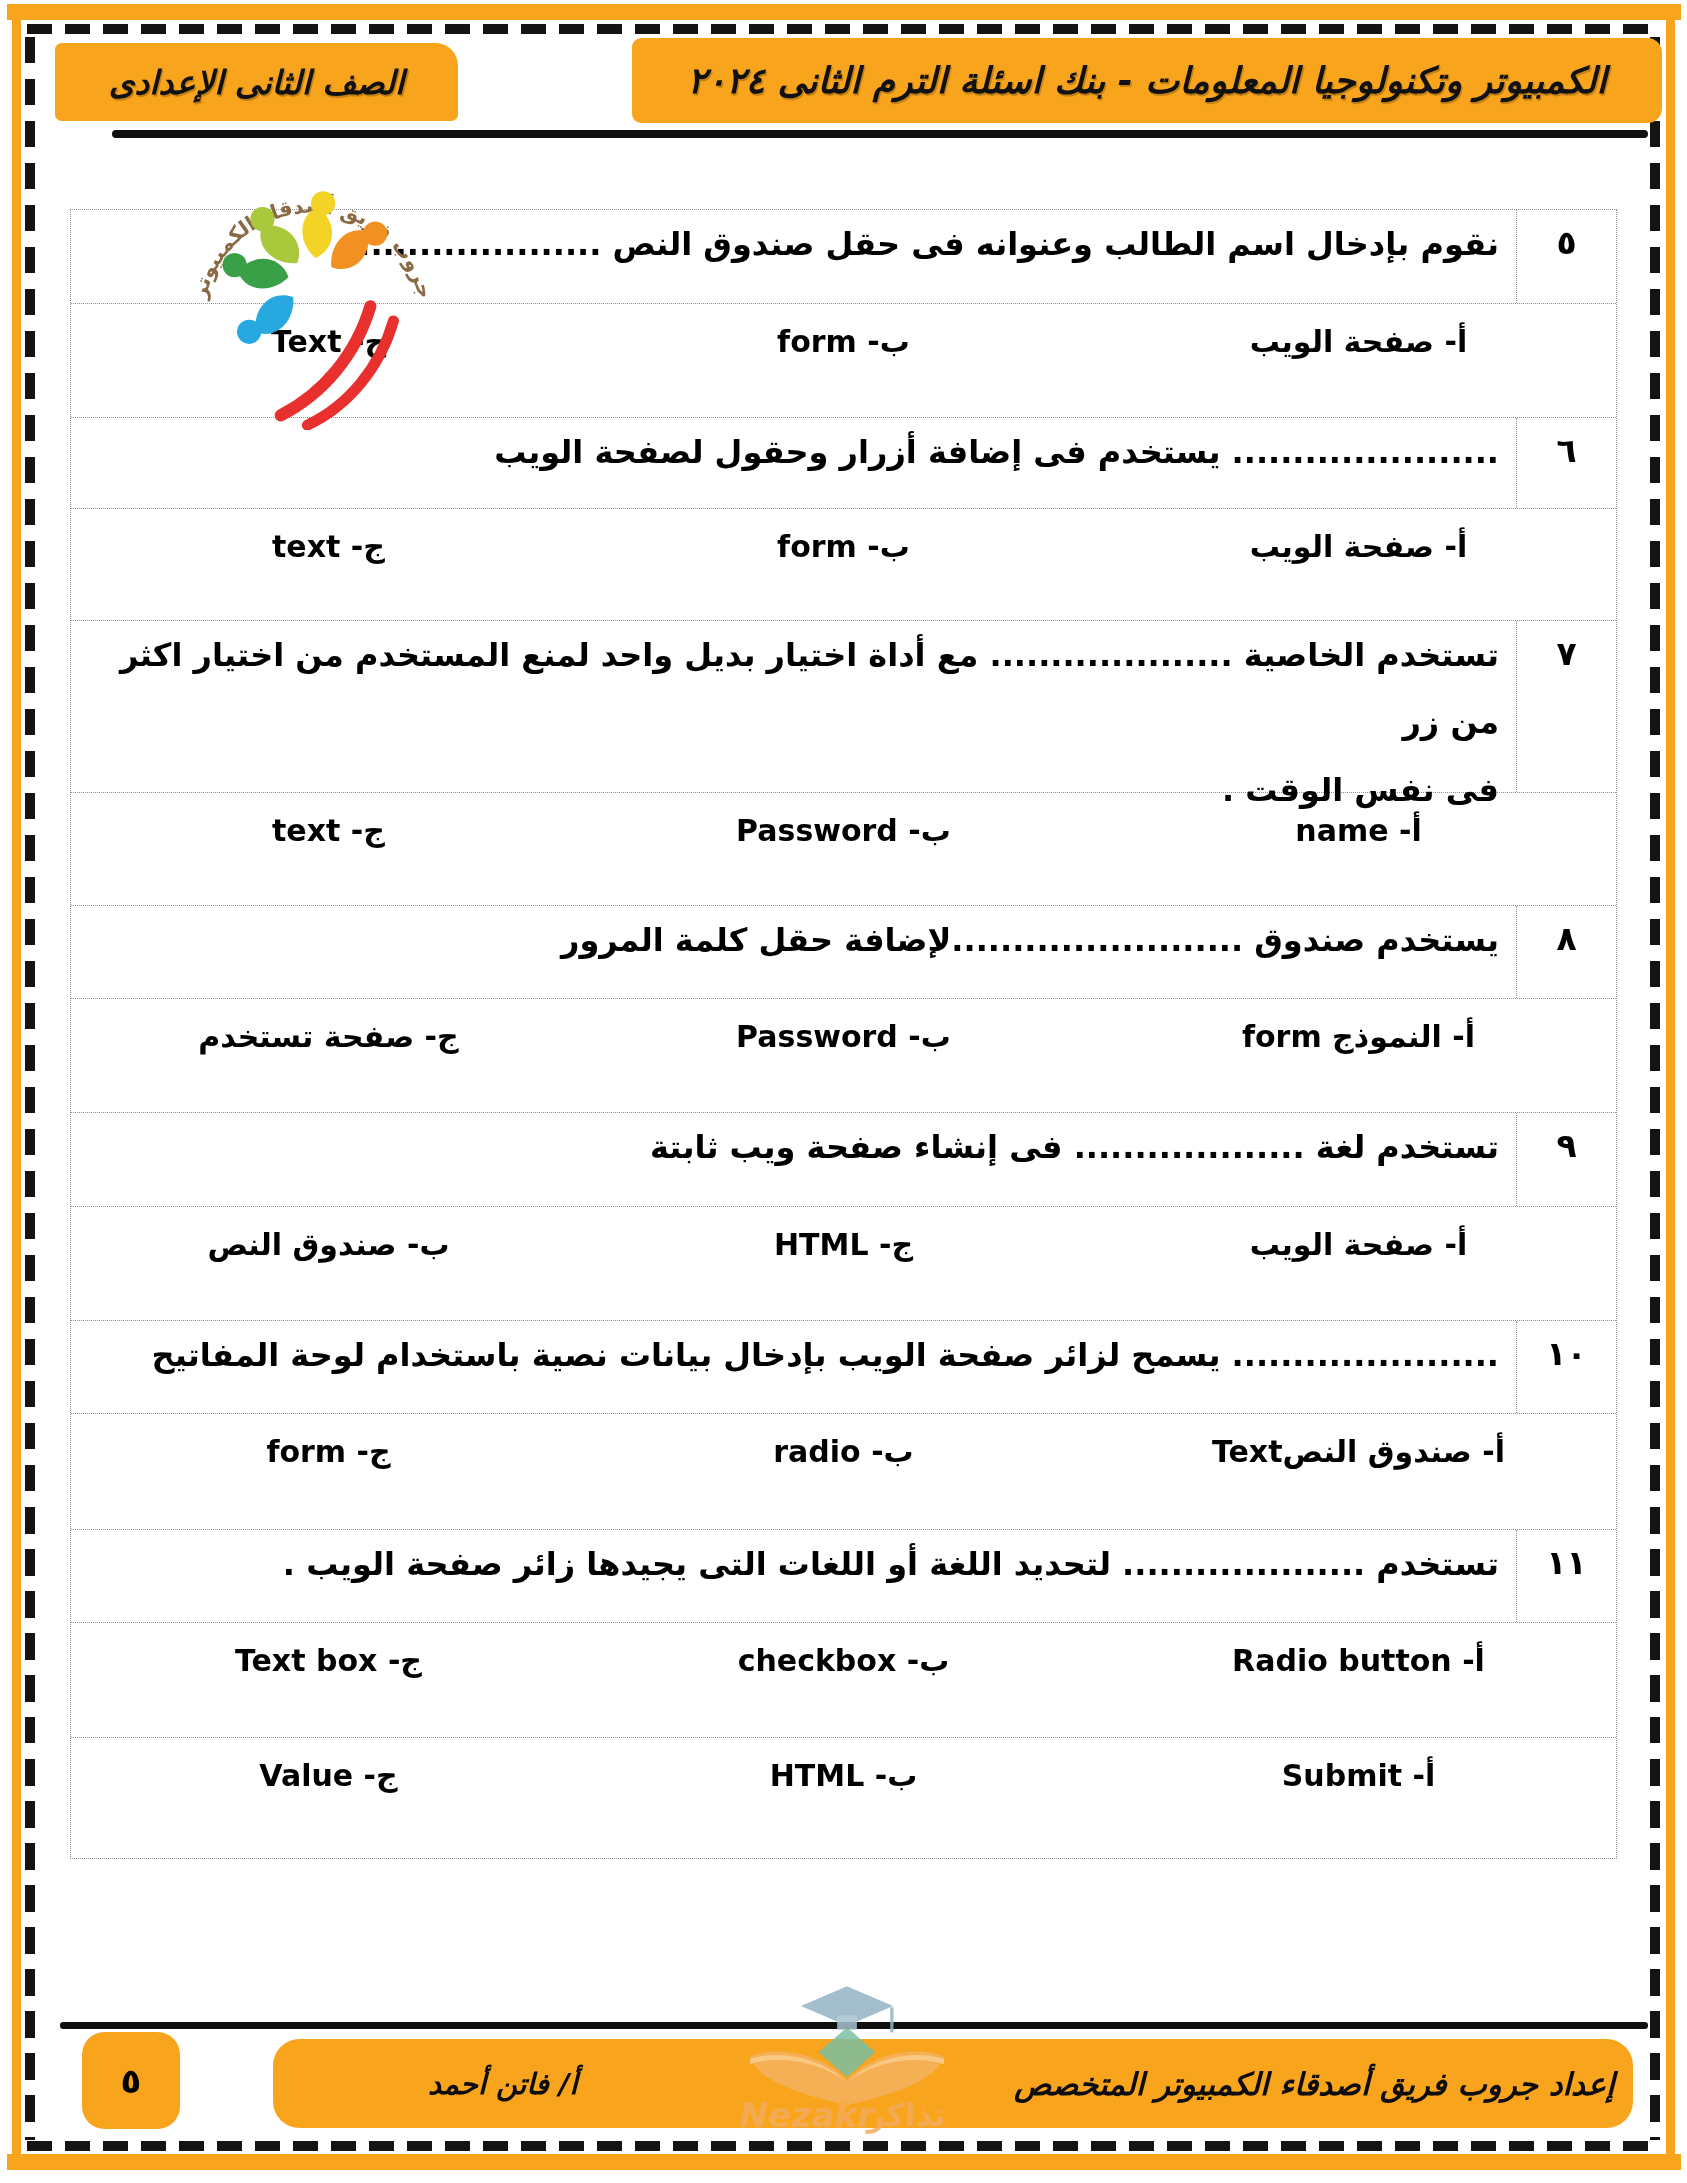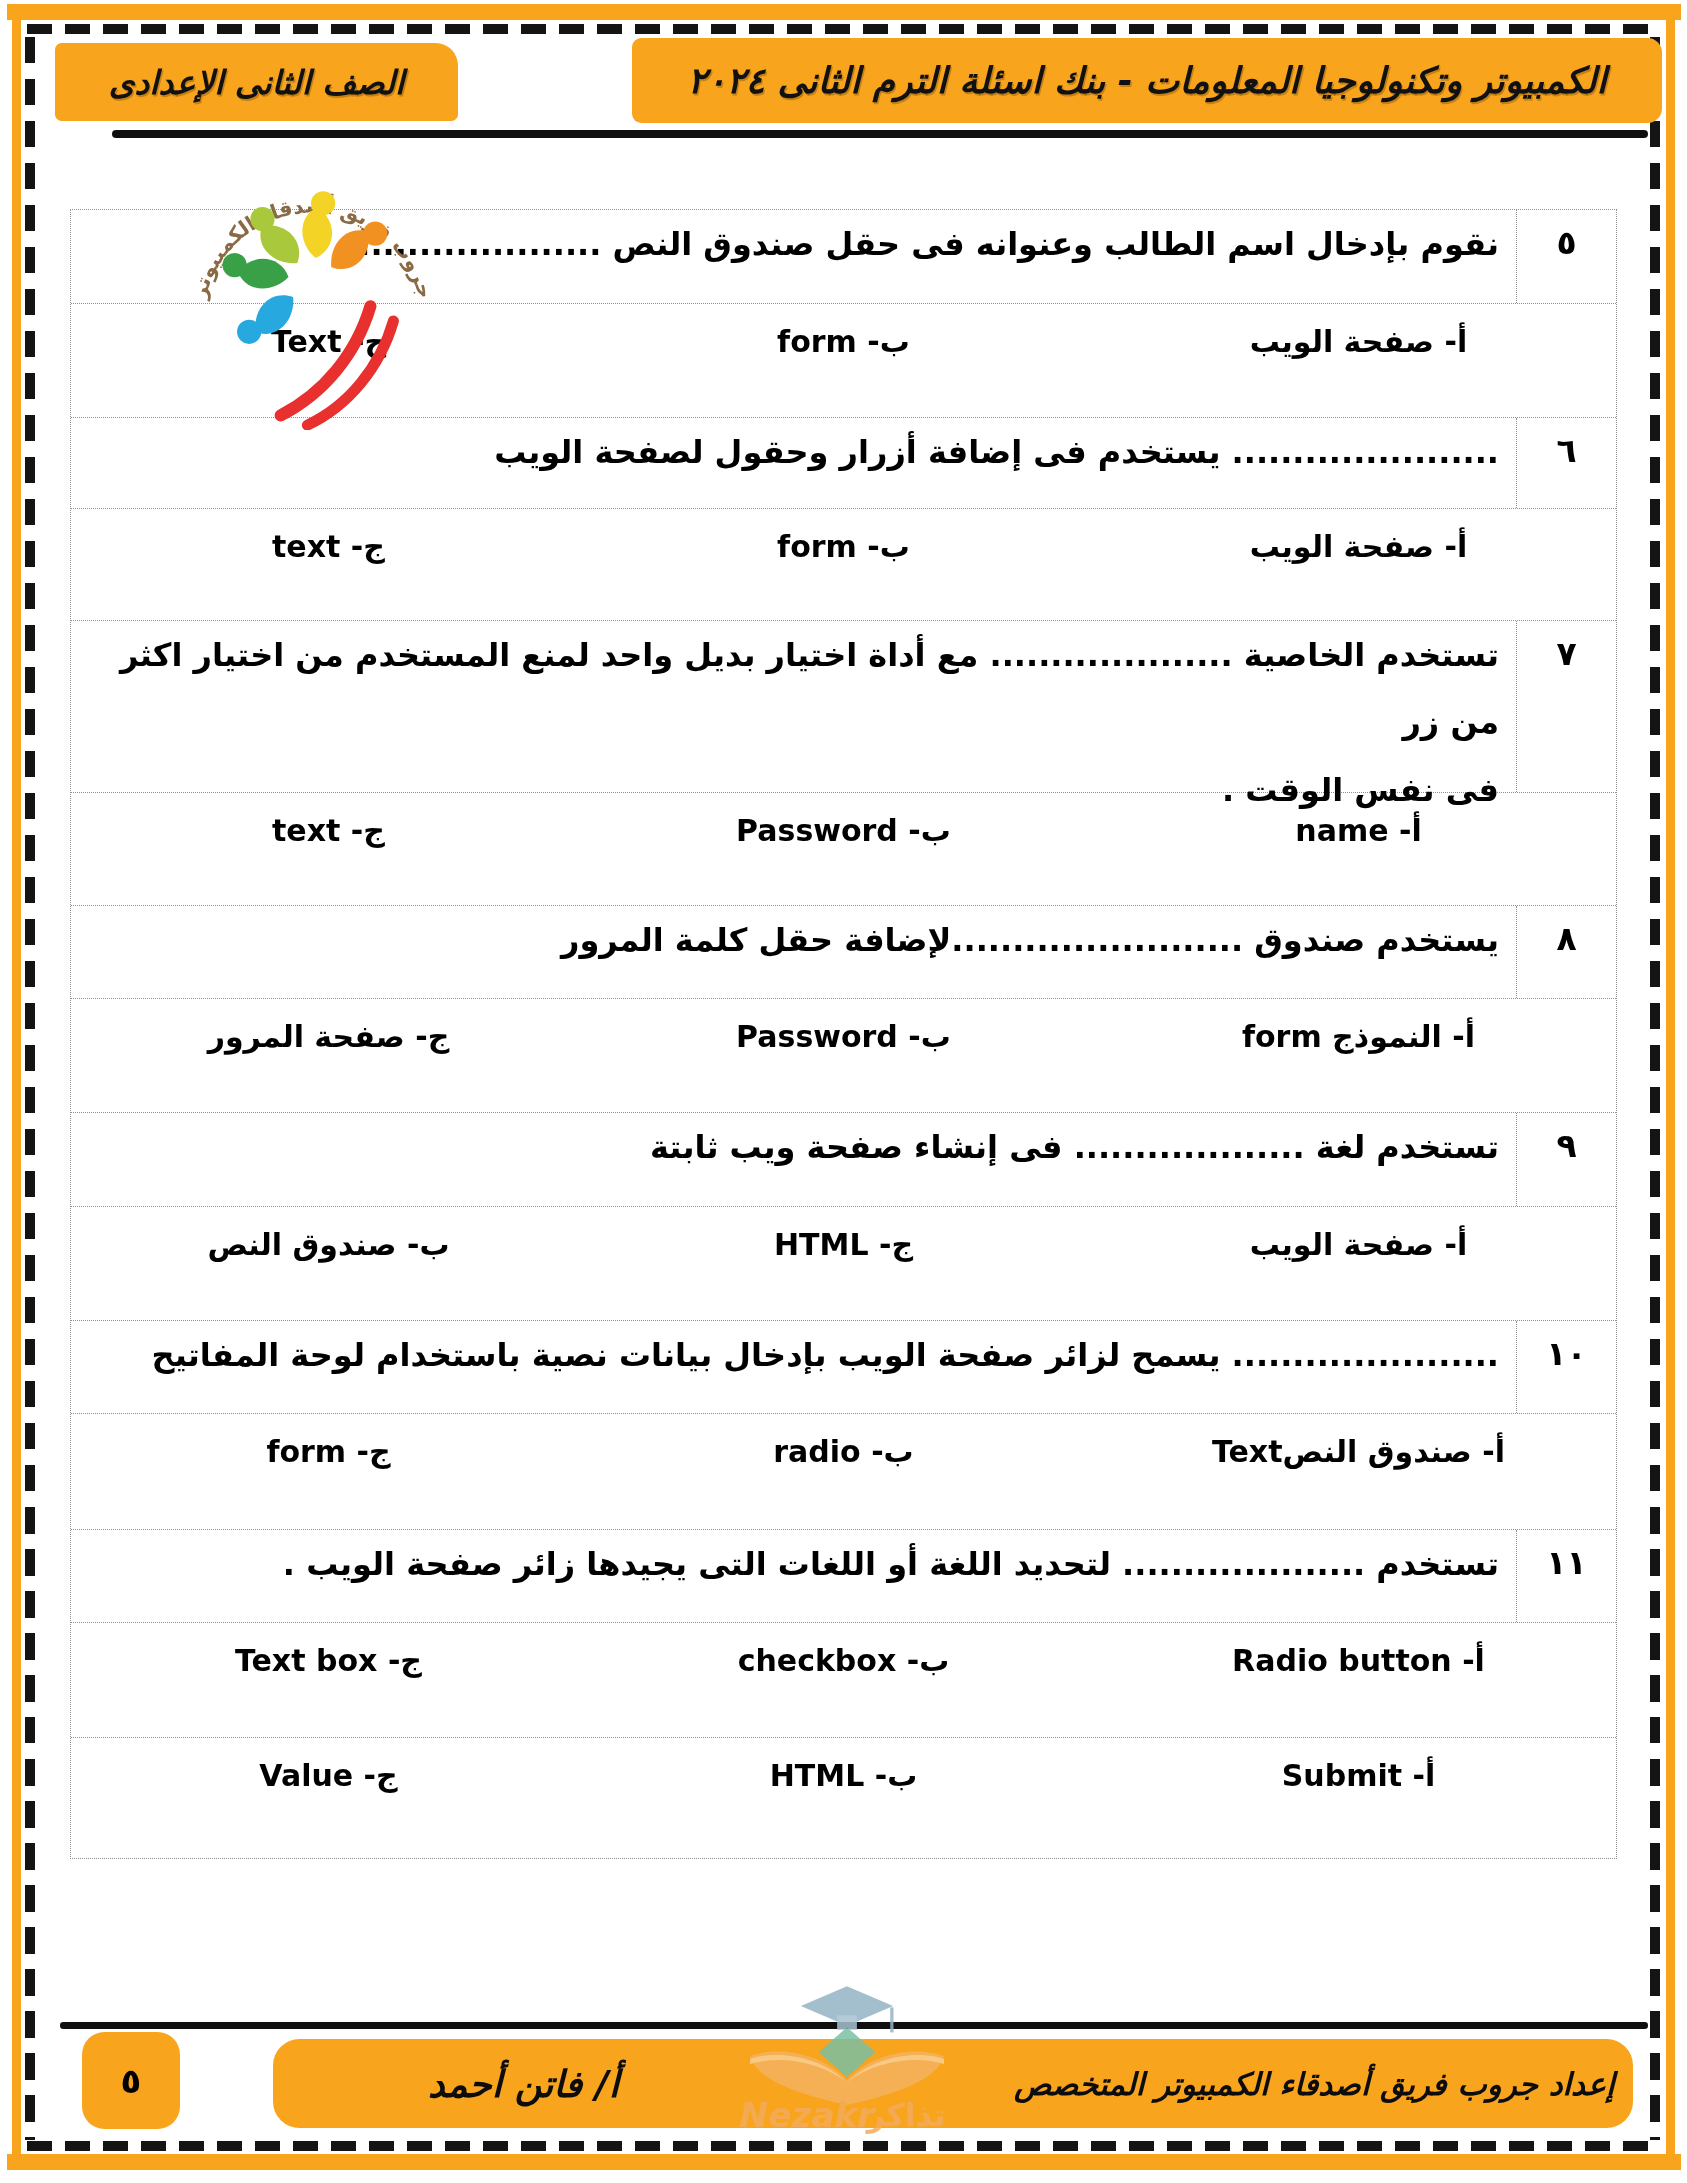--- a/index.html
+++ b/index.html
@@ -38,21 +38,21 @@
   .orow{direction:rtl;}
   .opt{flex:1;text-align:center;padding-top:20px;font-weight:bold;font-size:30px;color:#000;direction:rtl;}
   
   .fline{position:absolute;left:60px;top:2022px;width:1588px;height:6.6px;background:#101010;border-radius:3.3px;z-index:1;}
   .pagenum{position:absolute;left:82px;top:2032px;width:98px;height:97px;background:#F9A41D;border-radius:22.5px;
            display:flex;align-items:center;justify-content:center;font-size:34px;font-weight:bold;z-index:2;}
   .fbox{position:absolute;left:273px;top:2039px;width:1360px;height:89px;background:#F9A41D;border-radius:26.5px;z-index:2;}
   .fcredit{position:absolute;right:18.5px;top:50%;transform:translateY(-50%);
            font-weight:bold;font-style:italic;font-size:31px;color:#0d0d0d;white-space:nowrap;direction:rtl;}
   .fauthor{position:absolute;left:155px;top:50%;transform:translateY(-50%);
-           font-weight:bold;font-style:italic;font-size:37px;color:#0d0d0d;white-space:nowrap;direction:rtl;}
+           font-weight:bold;font-style:italic;font-size:29px;color:#0d0d0d;white-space:nowrap;direction:rtl;}
   .logo{position:absolute;left:195px;top:139px;width:232px;height:291px;z-index:5;}
   .watermark{position:absolute;left:738px;top:1981px;width:218px;height:155px;z-index:3;opacity:.85;}
   .wm-latin{font-family:"DejaVu Sans",sans-serif;font-weight:bold;font-style:italic;}
   .wm-ar{font-family:"DejaVu Sans",sans-serif;font-weight:bold;}
 </style>
 </head>
 <body>
 
 <div class="page">
 
@@ -153,21 +153,21 @@
     <div class="trow qrow" style="height:93px">
       <div class="qcell">
         <span>يستخدم صندوق ........................لإضافة حقل كلمة المرور</span>
         <span class="qtext2"></span>
       </div>
       <div class="ncell">٨</div>
     </div>
     <div class="trow orow" style="height:114px">
       <div class="opt">أ- النموذج form</div>
       <div class="opt">ب-  Password</div>
-      <div class="opt">ج-  صفحة المرور</div>
+      <div class="opt">ج-  صفحة تستخدم</div>
     </div>
 
     <div class="trow qrow" style="height:94px">
       <div class="qcell">
         <span>تستخدم لغة ................... فى إنشاء صفحة ويب ثابتة</span>
         <span class="qtext2"></span>
       </div>
       <div class="ncell">٩</div>
     </div>
     <div class="trow orow" style="height:114px">

